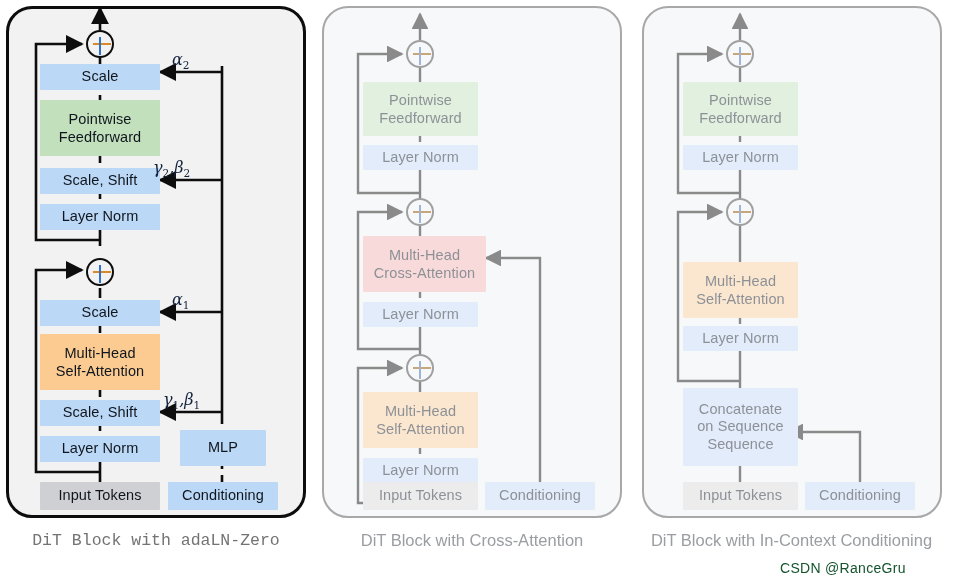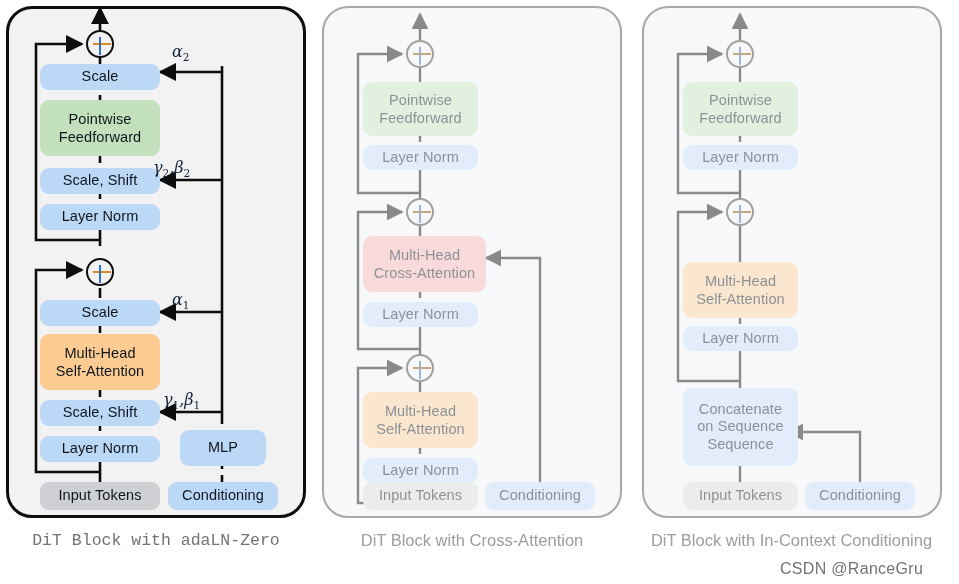--- a/index.html
+++ b/index.html
@@ -14,21 +14,21 @@
   svg.layer{position:absolute;left:0;top:0;width:959px;height:584px;pointer-events:none;}
 
   
   .panel{position:absolute;border-radius:26px;box-sizing:border-box;}
   #panel-1{left:6px;top:6px;width:300px;height:512px;background:#f2f2f3;border:3px solid #0d0d0d;}
   #panel-2{left:322px;top:6px;width:300px;height:512px;background:#f7f8f9;border:2.5px solid #a8a8a8;}
   #panel-3{left:642px;top:6px;width:300px;height:512px;background:#f7f8f9;border:2.5px solid #a8a8a8;}
 
   
   .node{
-    position:absolute;box-sizing:border-box;border-radius:9px;
+    position:absolute;box-sizing:border-box;border-radius:1px;
     display:flex;align-items:center;justify-content:center;
     text-align:center;line-height:1.18;
     font-size:14.5px;letter-spacing:0.1px;
     z-index:5;
   }
   .node.two-line{line-height:1.25;}
 
   
   .c-blue  {background:#bcd8f7;color:#10161d;}
   .c-green {background:#c3e0bd;color:#10161d;}
@@ -68,21 +68,21 @@
   
   .caption{
     position:absolute;text-align:center;font-size:16.5px;white-space:nowrap;
   }
   #caption-1{left:6px;top:531px;width:300px;color:#737373;font-family:Liberation Mono, monospace;}
   #caption-2{left:322px;top:531px;width:300px;color:#9a9da1;}
   #caption-3{left:624px;top:531px;width:335px;color:#9a9da1;}
 
   .watermark{
     position:absolute;left:780px;top:560px;
-    font-size:16px;color:#737373;letter-spacing:0.3px;white-space:nowrap;
+    font-size:14px;color:#14532d;letter-spacing:0.3px;white-space:nowrap;
   }
 </style>
 </head>
 <body>
 
 <div class="canvas">
 
   <div class="panel" id="panel-1"></div>
 
   <svg class="layer">
@@ -176,21 +176,21 @@
   </div>
 
   <div class="node c-grey" style="left:40px;top:482px;width:120px;height:28px;">
     <span>Input Tokens</span>
   </div>
 
   <div class="node c-blue" style="left:168px;top:482px;width:110px;height:28px;">
     <span>Conditioning</span>
   </div>
 
-  <div class="mlabel" style="left:172px;top:42px;text-align:right;">
+  <div class="mlabel" style="left:172px;top:50px;text-align:right;">
     <span>α</span><sub>2</sub>
   </div>
   <div class="mlabel" style="left:153px;top:158px;">
     <span>γ</span><sub>2</sub><span>,</span><span>β</span><sub>2</sub>
   </div>
   <div class="mlabel" style="left:172px;top:290px;">
     <span>α</span><sub>1</sub>
   </div>
   <div class="mlabel" style="left:163px;top:390px;">
     <span>γ</span><sub>1</sub><span>,</span><span>β</span><sub>1</sub>

